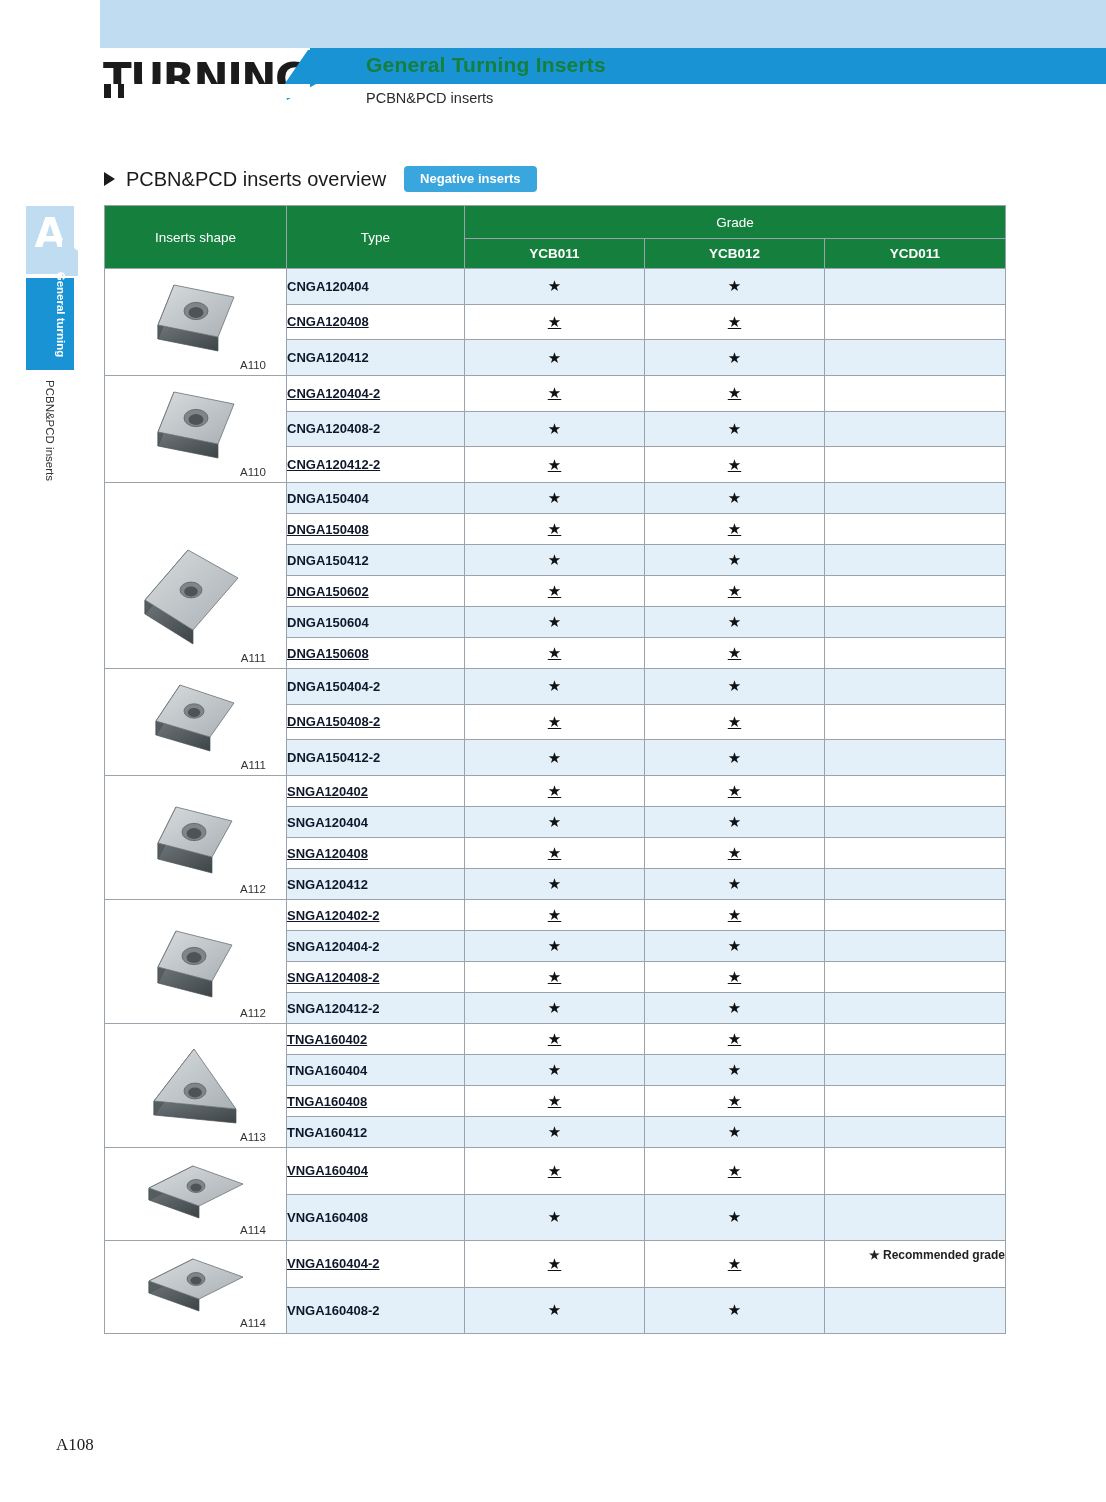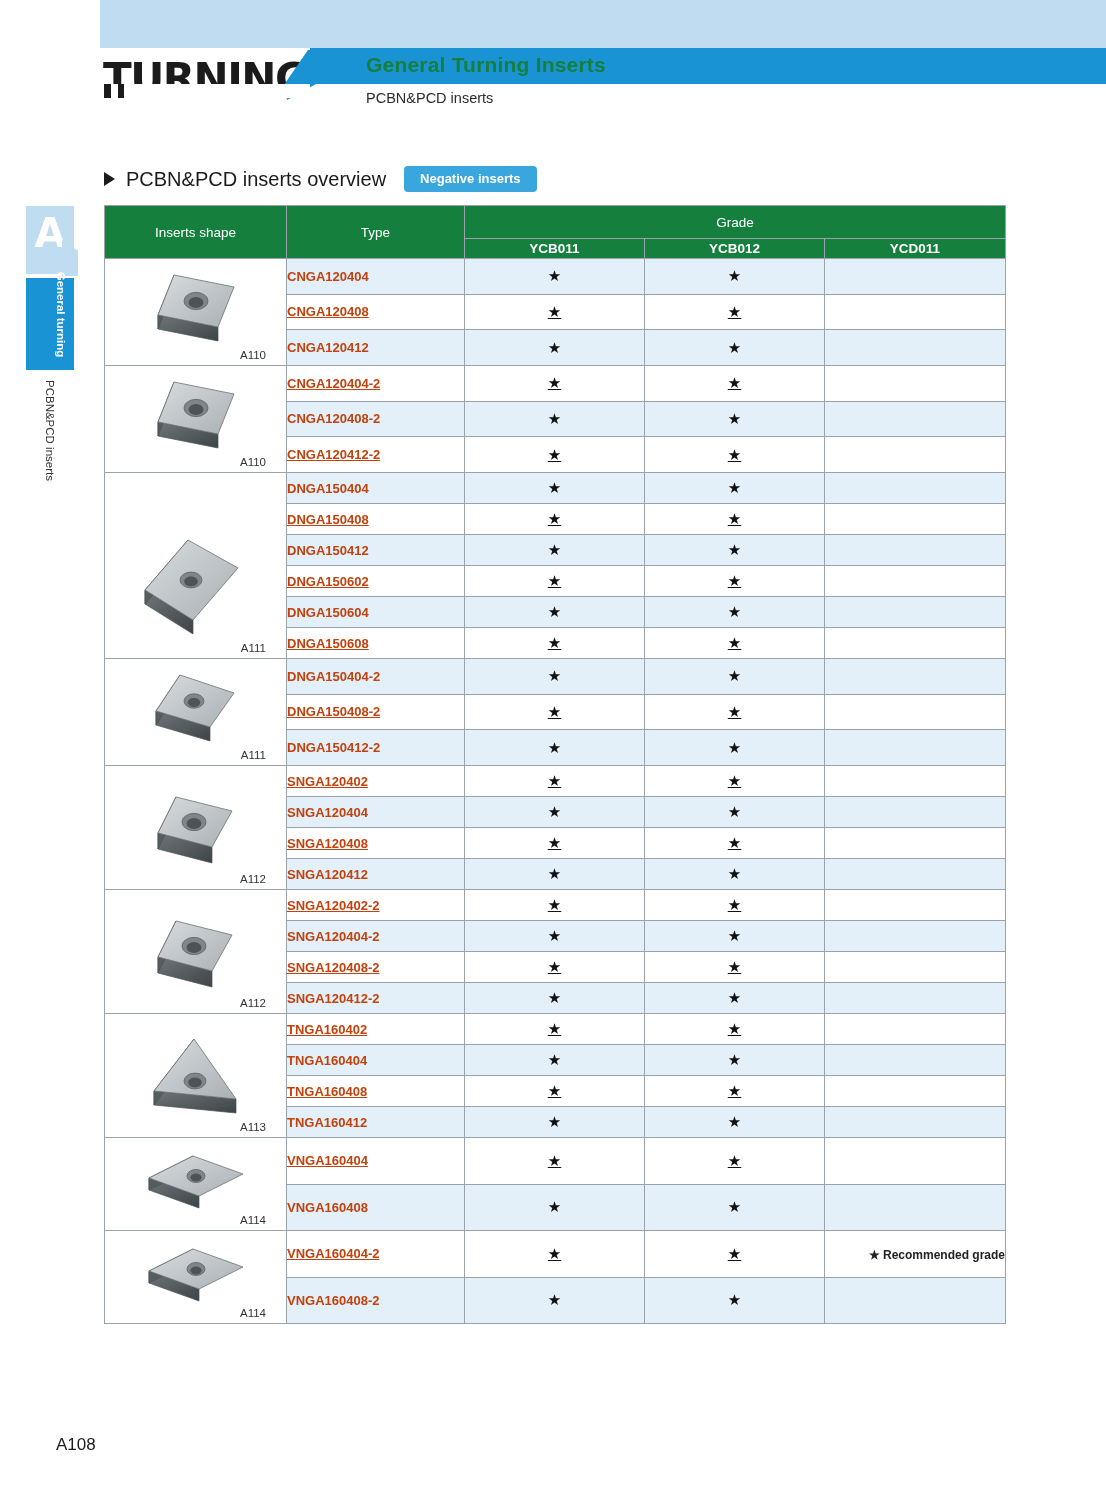--- a/index.html
+++ b/index.html
@@ -161,38 +161,38 @@
     background: #15803d;
     color: #ffffff;
     font-size: 13.5px;
     text-align: center;
     font-weight: normal;
     height: 33px;
   }
   .hdr.grade-sub {
     font-weight: bold;
     font-size: 13.5px;
-    height: 20px;
+    height: 30px;
   }
   .shape-cell {
     background: #ffffff;
     position: relative;
     vertical-align: bottom;
     text-align: center;
   }
   .shape-label {
     position: absolute;
     right: 20px; bottom: 4px;
     font-size: 11.5px;
     color: #333;
   }
   .type-cell {
     font-size: 13px;
     font-weight: bold;
-    color: #c2410c;
+    color: #0f172a;
     padding-left: 14px;
     height: 31px;
     margin-top: 21px;
   }
   .star-cell {
     text-align: center;
     font-size: 15px;
     color: #111;
   }
   .row-alt .type-cell,
@@ -206,20 +206,21 @@
     text-align: right;
     font-size: 12px;
     color: #222;
     font-weight: bold;
   }
   .pagenum {
     position: absolute;
     left: 56px; top: 1435px;
     font-size: 17px;
     color: #1b1b1b;
+    font-family: Liberation Serif, serif;
   }
 
   
   .ins { display: inline-block; }
 </style>
 </head>
 <body>
 
 <div class="top-band"></div>
 <div class="header-bar"></div>

